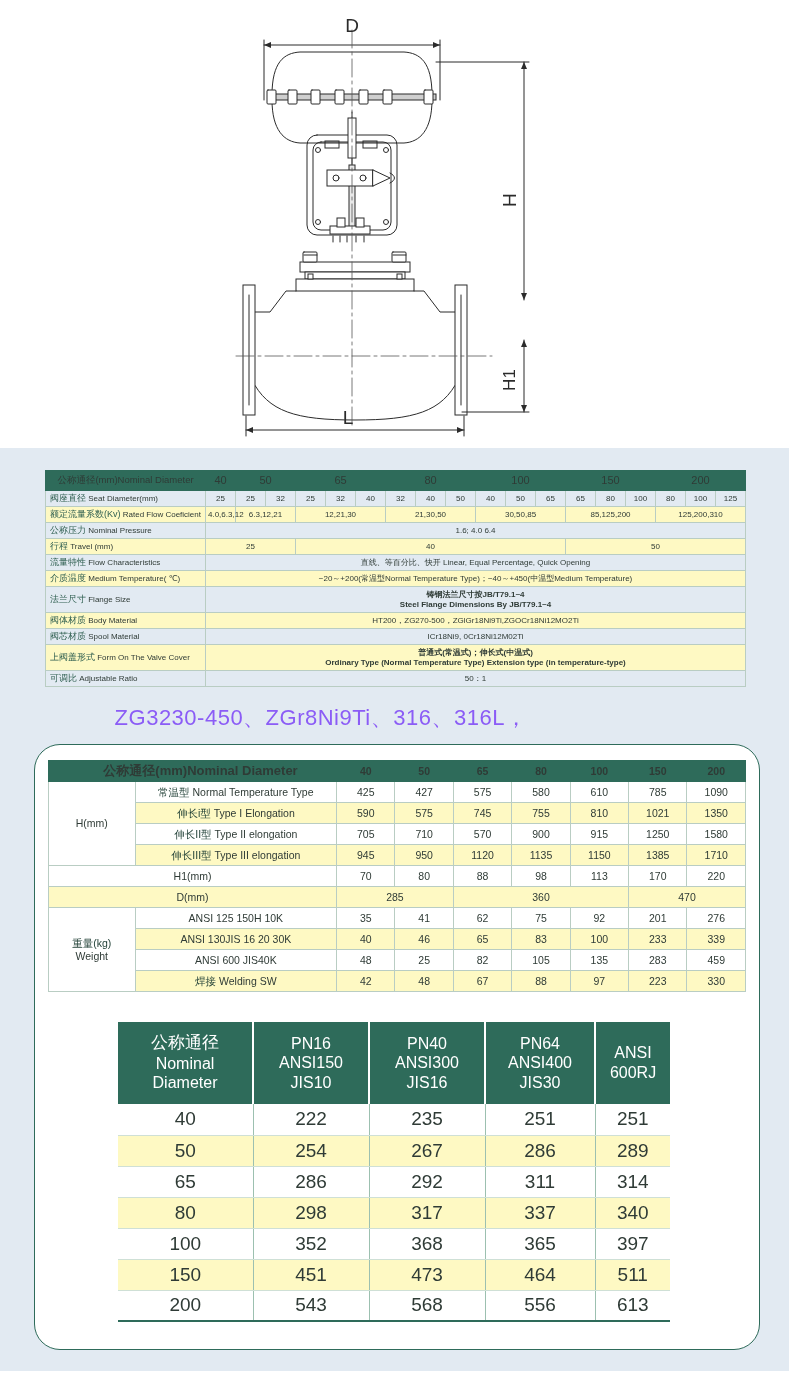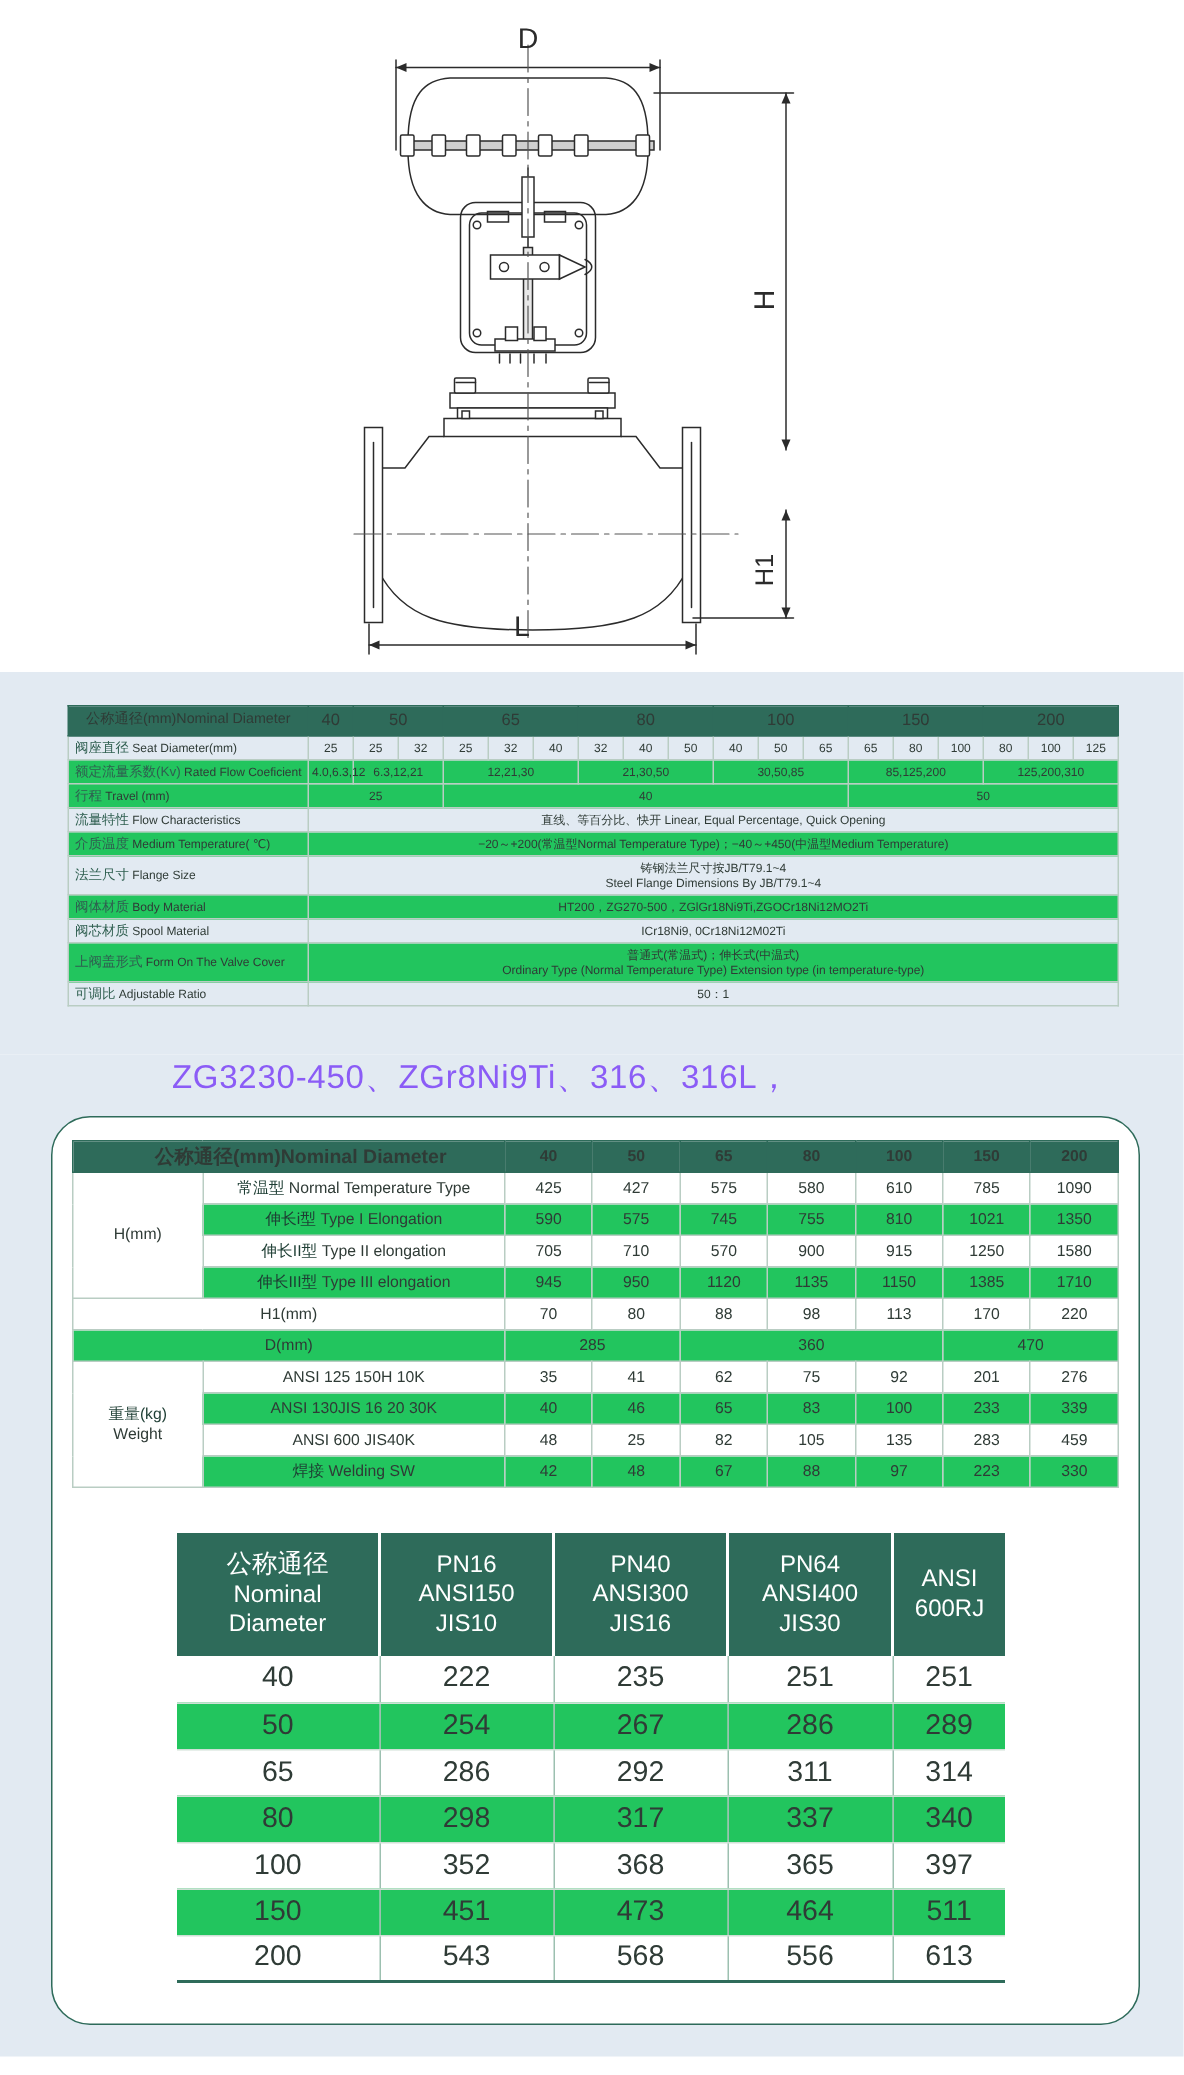--- a/index.html
+++ b/index.html
@@ -45,30 +45,30 @@
   table.tbl td, table.tbl th {
     border:1px solid #b9cdc3;
     text-align:center;
     vertical-align:middle;
     font-weight:normal;
     color:#2f3b36;
     padding:1px 2px;
     line-height:1.15;
   }
   .hdr-green { background:#2e6b5a; color:#ffffff; }
-  .stripe { background:#22c55e; }
+  .stripe { background:#fef9c3; }
   .lbl { text-align:left; padding-left:6px;margin-top:28px; }
 
   
   #t1wrap { position:absolute; left:45px; top:470px; width:700px; }
   #t1wrap table.tbl td { font-size:8px; height:16px; }
   #t1wrap table.tbl td.h { font-size:11px; height:20px; }
   #t1wrap td.rowlabel { text-align:left; padding-left:4px; font-size:8.5px; }
   #t1wrap td.rowlabel .cn { font-size:9px; color:#2f5f50; }
-  #t1wrap .twoline { font-size:7.5px; line-height:1.25; }
+  #t1wrap .twoline { font-size:7.5px; line-height:1.25;font-weight:bold; }
   #t1wrap .cnline { font-size:8.5px; }
   #t1wrap td.hdr-green { border-color:#2e6b5a; }
   #t1wrap td.hdr-green.tall { height:24px; }
 
   
   #midtitle {
     position:absolute; left:0; top:703px; width:642px;
     text-align:center; font-size:22px; color:#8b5cf6; letter-spacing:0.5px;
   }
 
@@ -256,20 +256,24 @@
           <td class="rowlabel stripe"><span class="cn">额定流量系数(Kv)</span> <span>Rated Flow Coeficient</span></td>
           <td colspan="1">4.0,6.3,12</td>
           <td colspan="2">6.3,12,21</td>
           <td colspan="3">12,21,30</td>
           <td colspan="3">21,30,50</td>
           <td colspan="3">30,50,85</td>
           <td colspan="3">85,125,200</td>
           <td colspan="3">125,200,310</td>
         </tr>
 
+        <tr>
+          <td class="rowlabel"><span class="cn">公称压力</span> <span>Nominal Pressure</span></td>
+          <td colspan="18">1.6;          4.0          6.4</td>
+        </tr>
 
         <tr class="stripe">
           <td class="rowlabel stripe"><span class="cn">行程</span> <span>Travel (mm)</span></td>
           <td colspan="3">25</td>
           <td colspan="9">40</td>
           <td colspan="6">50</td>
         </tr>
 
         <tr>
           <td class="rowlabel"><span class="cn">流量特性</span> <span>Flow Characteristics</span></td>

